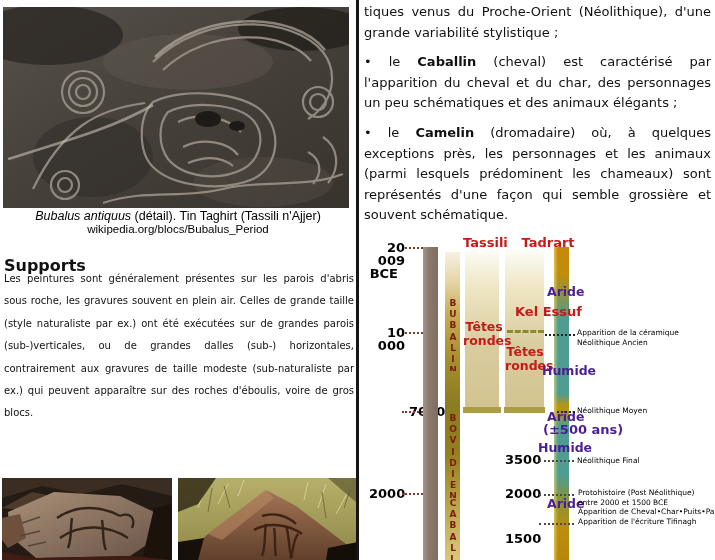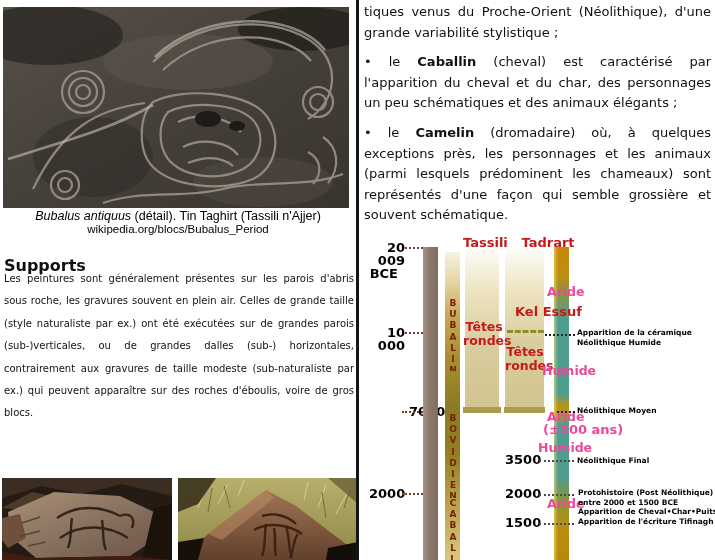--- a/index.html
+++ b/index.html
@@ -21,22 +21,22 @@
   #right-text{position:absolute;left:5px;top:2px;width:347px;font-size:13px;line-height:20.6px;text-align:justify;}
   #right-text p{margin:0 0 9px 0;}
   .b{font-weight:bold;}
   .it{font-style:italic;}
   
   .tick{font-weight:bold;font-size:13px;color:#000;text-align:right;line-height:13px;}
   .dotline{height:0;border-top:2px dotted #7e3b2a;}
   .dotline-mid{height:0;border-top:2px dotted #4a4a4a;}
   .dotline-ann{height:0;border-top:2px dotted #222;}
   .redlab{color:#c41a1a;font-weight:bold;font-size:13px;text-align:center;line-height:14px;}
-  .climlab{color:#ec4899;font-weight:bold;font-size:12.5px;}
-  .ann{color:#000;font-weight:bold;font-size:7.5px;line-height:9.6px;white-space:nowrap;}
+  .climlab{color:#4c1d95;font-weight:bold;font-size:12.5px;}
+  .ann{color:#000;font-weight:normal;font-size:7.5px;line-height:9.6px;white-space:nowrap;}
   .vtext{writing-mode:vertical-rl;text-orientation:upright;font-weight:bold;color:#7b1c0e;
          font-size:9px;letter-spacing:1.2px;line-height:15px;overflow:hidden;text-align:center;}
   #bar-brown{left:64px;top:247px;width:15px;height:313px;
      background:linear-gradient(to right,#a5978b,#8b7a6c 40%,#7e6d60);}
   #bar-styles{left:86px;top:252px;width:15px;height:308px;
      background:linear-gradient(to bottom,#f7f2e0 0%,#e4d4a4 10%,#c7ab56 20%,#a68e2e 35%,#8b7b22 50%,#92801f 65%,#b5a045 80%,#d9c77e 100%);}
   .bar-region{background:linear-gradient(to bottom,#fdfcf8 0%,#eee5c2 25%,#d9cd9f 60%,#d2c490 100%);}
   #bar-tassili{left:106px;top:249px;width:34px;height:158px;}
   #bar-tadrart{left:146px;top:249px;width:39px;height:158px;}
   .cap-bar{background:#ab9b4d;height:6px;}
@@ -225,27 +225,27 @@
       <div class="abs climlab" style="left:183px;top:129px;">Humide</div>
       <div class="abs climlab" style="left:188px;top:175px;">Aride</div>
       <div class="abs climlab" style="left:184px;top:188px;font-size:13px;">(±500 ans)</div>
       <div class="abs climlab" style="left:179px;top:206px;">Humide</div>
       <div class="abs climlab" style="left:188px;top:262px;">Aride</div>
 
       <div class="abs tick" style="left:146px;top:219px;width:30px;">3500</div>
       <div class="abs dotline-mid" style="left:180px;top:226px;width:35px;"></div>
       <div class="abs tick" style="left:146px;top:253px;width:30px;">2000</div>
       <div class="abs dotline-mid" style="left:180px;top:260px;width:35px;"></div>
-      <div class="abs tick" style="left:146px;top:282px;width:30px;">1500</div>
+      <div class="abs tick" style="left:146px;top:298px;width:30px;">1500</div>
       <div class="abs dotline-mid" style="left:180px;top:289px;width:35px;"></div>
 
       <div class="abs dotline-ann" style="left:186px;top:100px;width:30px;"></div>
       <div class="abs ann" style="left:218px;top:94px;">
         <div>Apparition de la céramique</div>
-        <div>Néolithique Humide</div>
+        <div>Néolithique Ancien</div>
       </div>
       <div class="abs dotline-ann" style="left:198px;top:177px;width:18px;"></div>
       <div class="abs ann" style="left:218px;top:172px;">Néolithique Moyen</div>
       <div class="abs ann" style="left:218px;top:222px;">Néolithique Final</div>
       <div class="abs ann" style="left:219px;top:254px;">
         <div>Protohistoire (Post Néolithique)</div>
         <div>entre 2000 et 1500 BCE</div>
         <div>Apparition de Cheval•Char•Puits•Palmier</div>
         <div>Apparition de l'écriture Tifinagh</div>
       </div>

